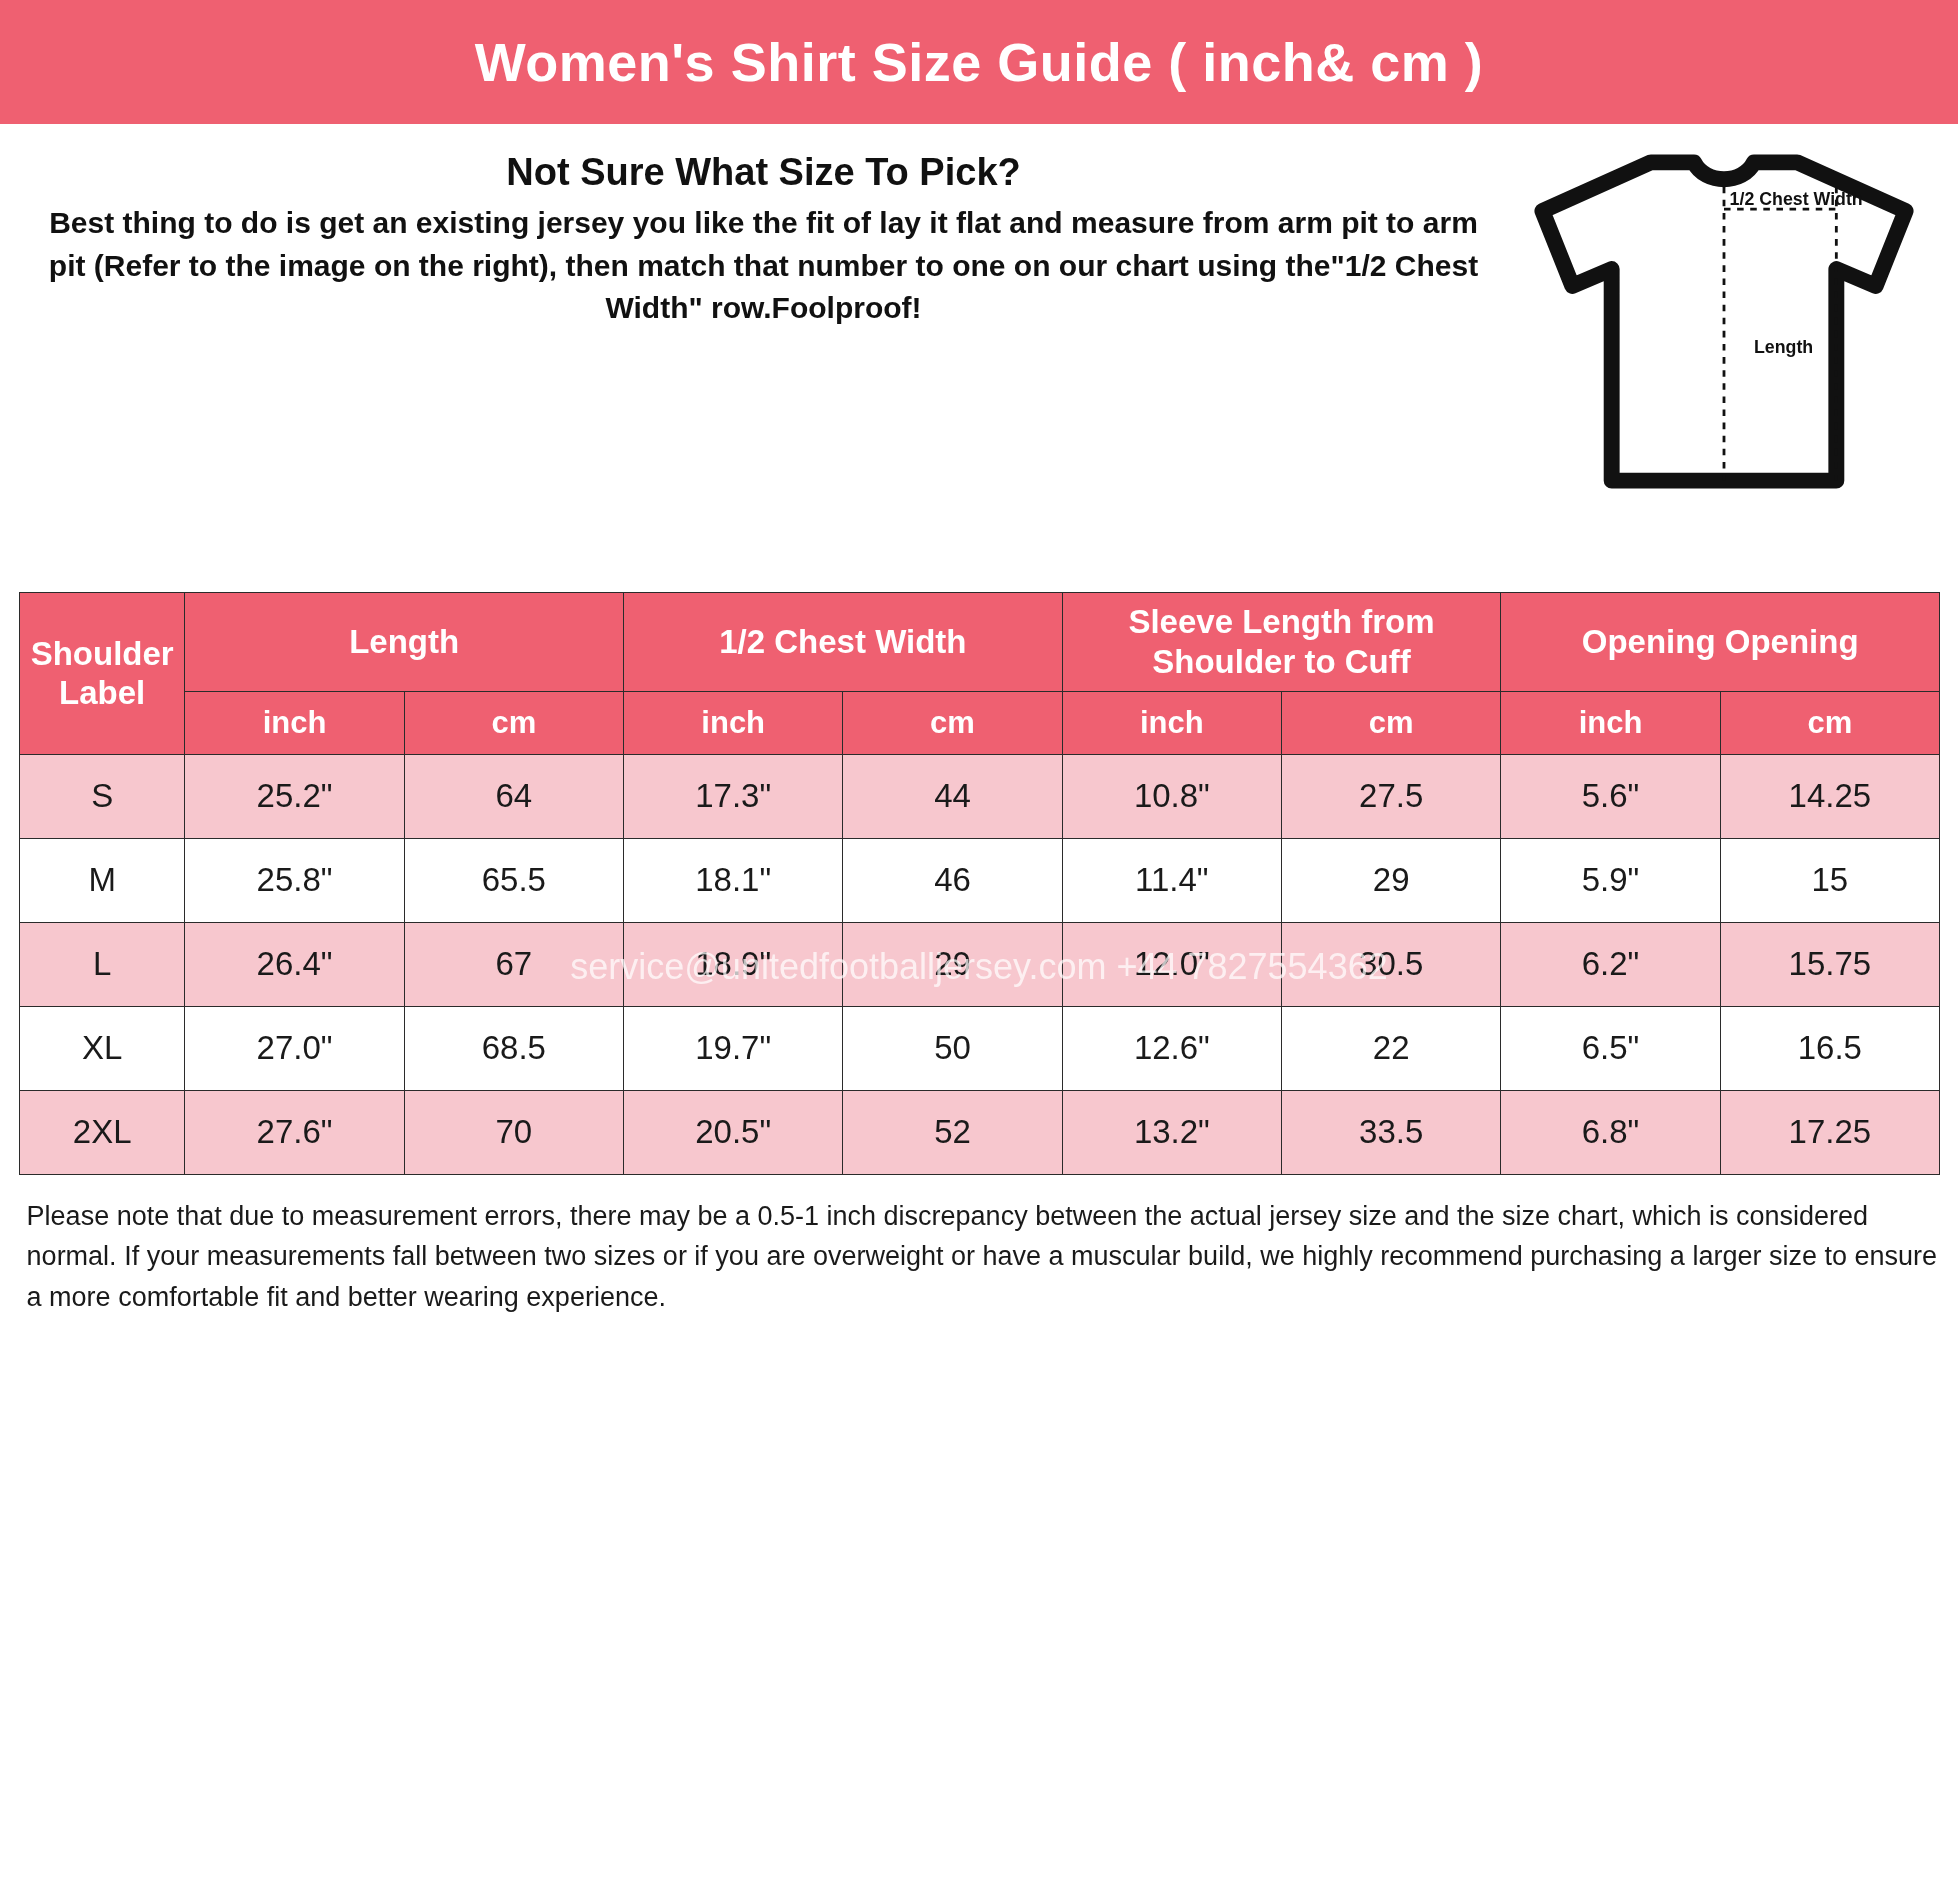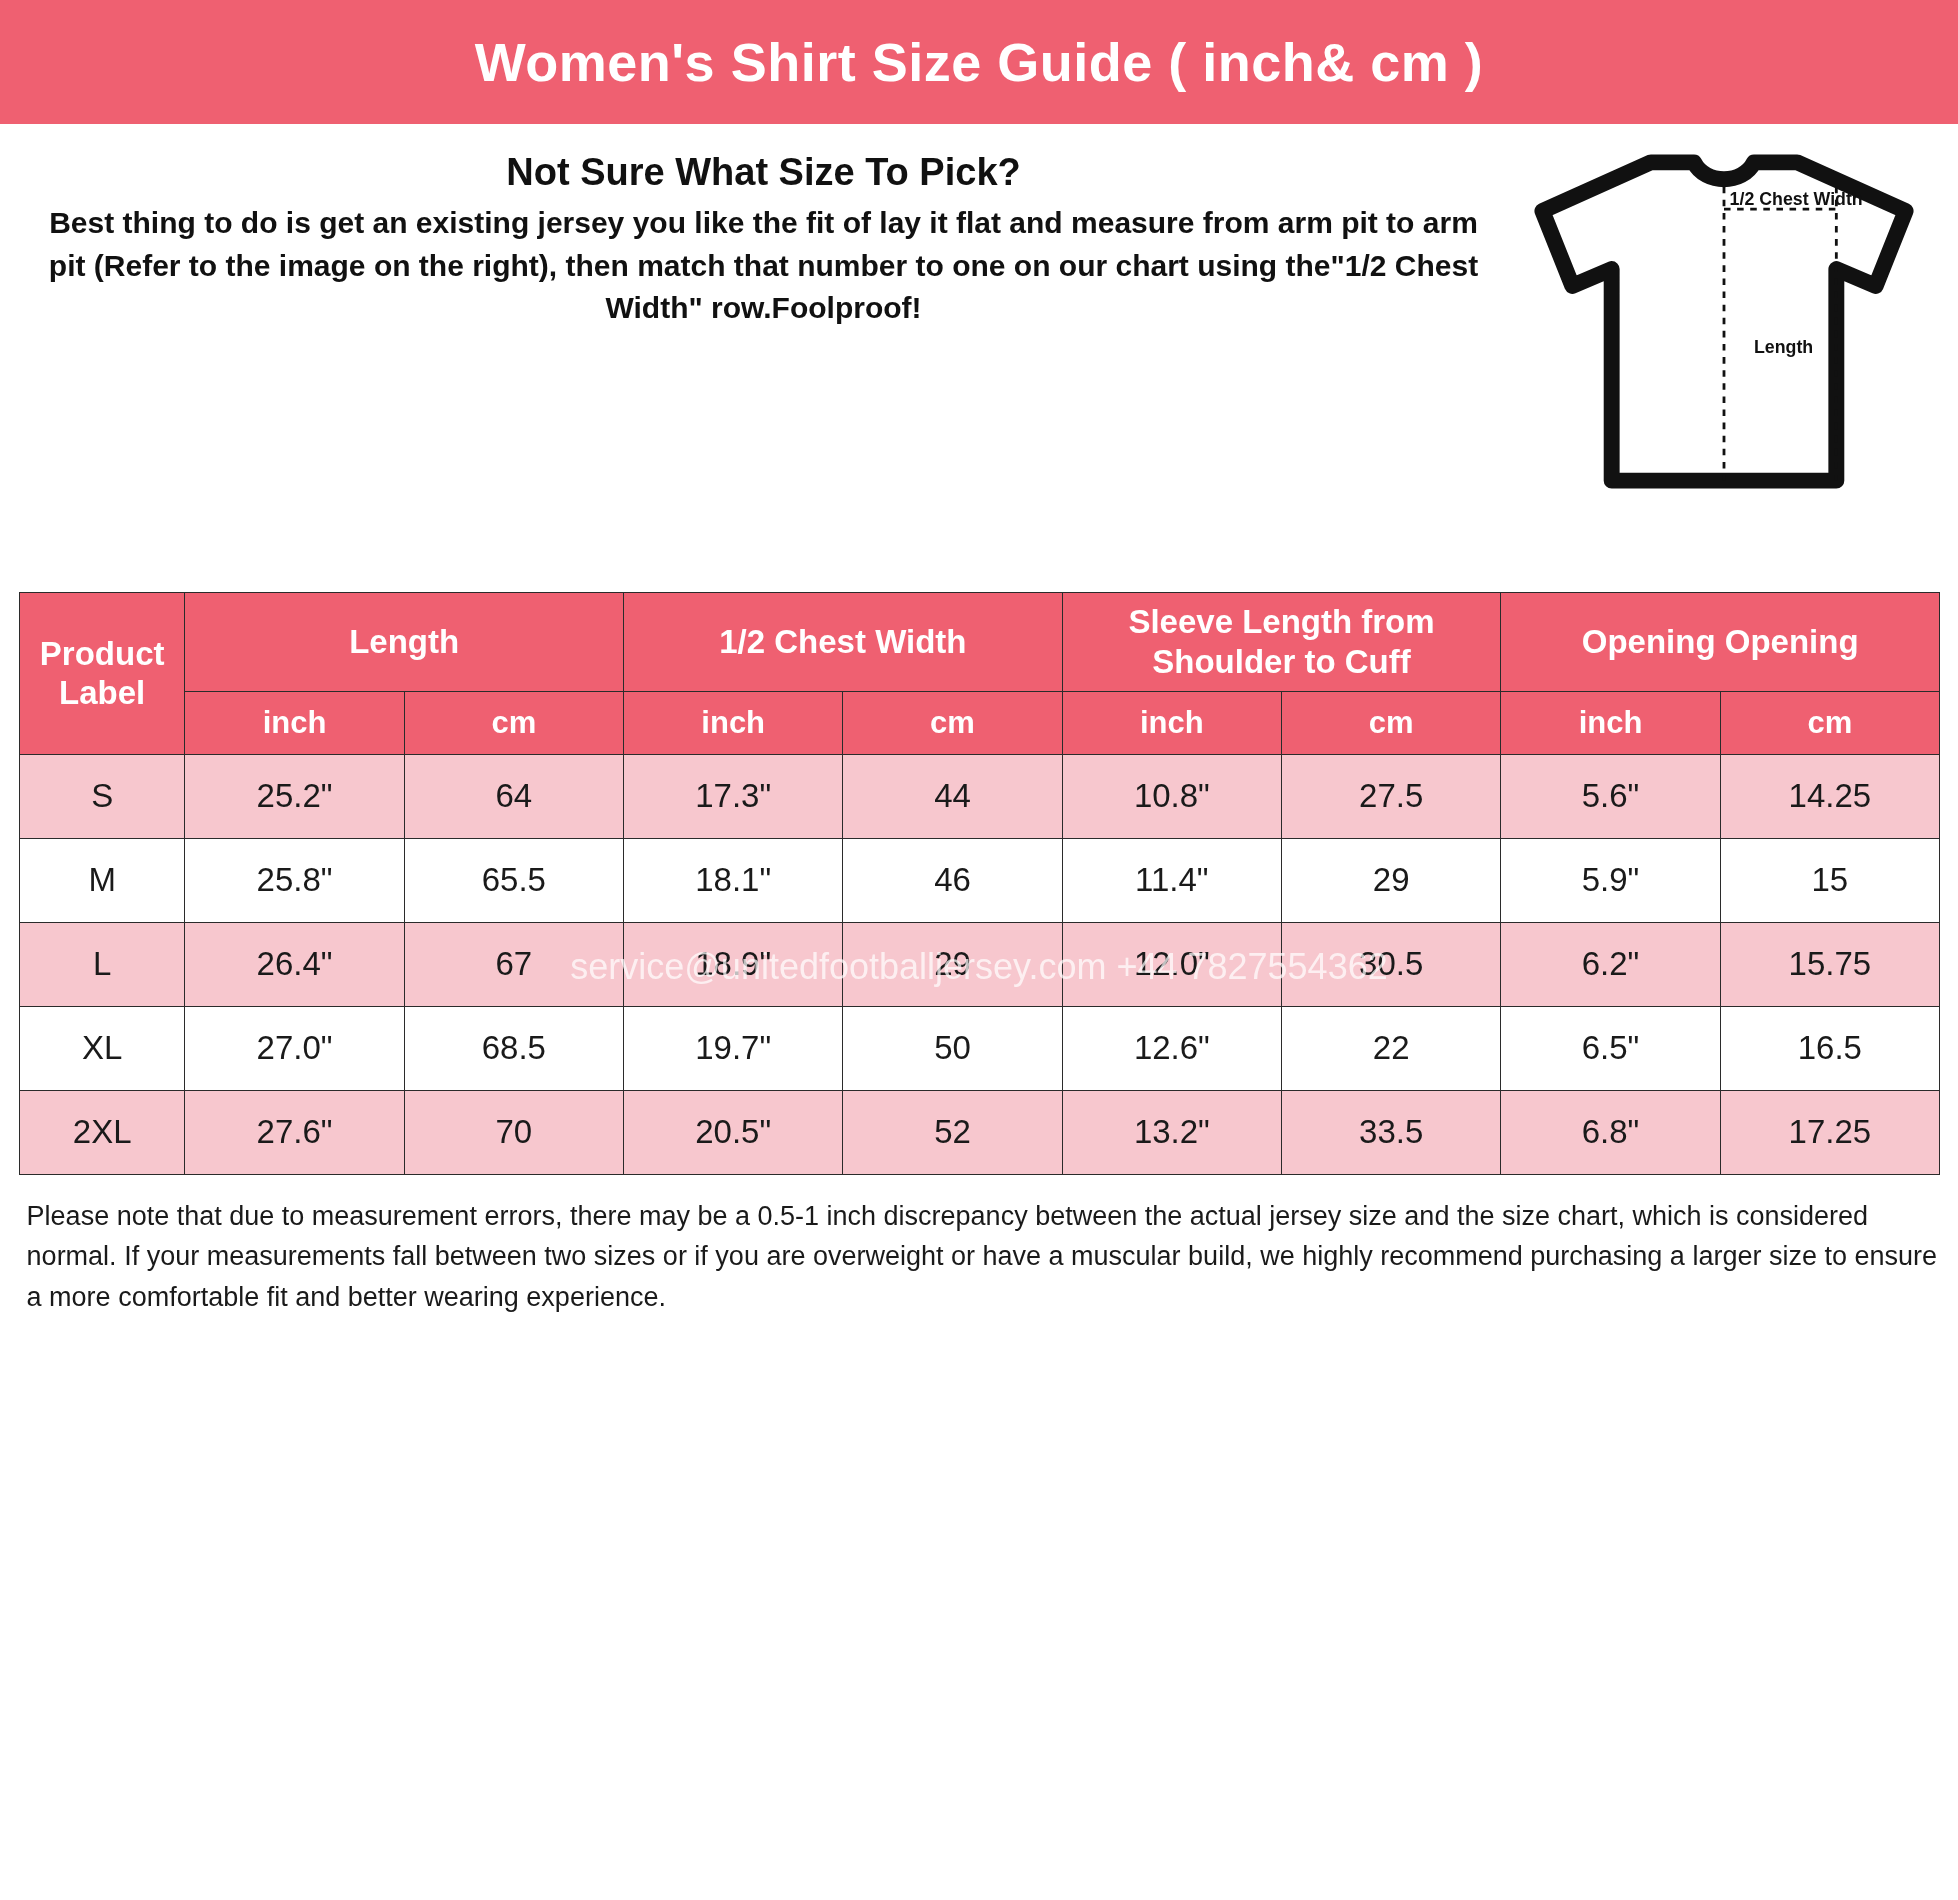--- a/index.html
+++ b/index.html
@@ -181,21 +181,21 @@
         <line x1="210" y1="60" x2="330" y2="60" stroke="#111111" stroke-width="3" stroke-dasharray="7,7"></line>
         <text class="shirt-label" x="216" y="56">1/2 Chest Width</text>
         <text class="shirt-label" x="242" y="214">Length</text>
       </svg>
     </div>
   </div>
 
   <table class="size-table">
     <thead>
       <tr>
-        <th class="hdr hdr-product" rowspan="2">Product Label</th>
+        <th class="hdr hdr-product" rowspan="2">Shoulder Label</th>
         <th class="hdr" colspan="2">Length</th>
         <th class="hdr" colspan="2">1/2 Chest Width</th>
         <th class="hdr" colspan="2">Sleeve Length from Shoulder to Cuff</th>
         <th class="hdr" colspan="2">Opening Opening</th>
       </tr>
       <tr>
         <th class="unit">inch</th>
         <th class="unit">cm</th>
         <th class="unit">inch</th>
         <th class="unit">cm</th>

